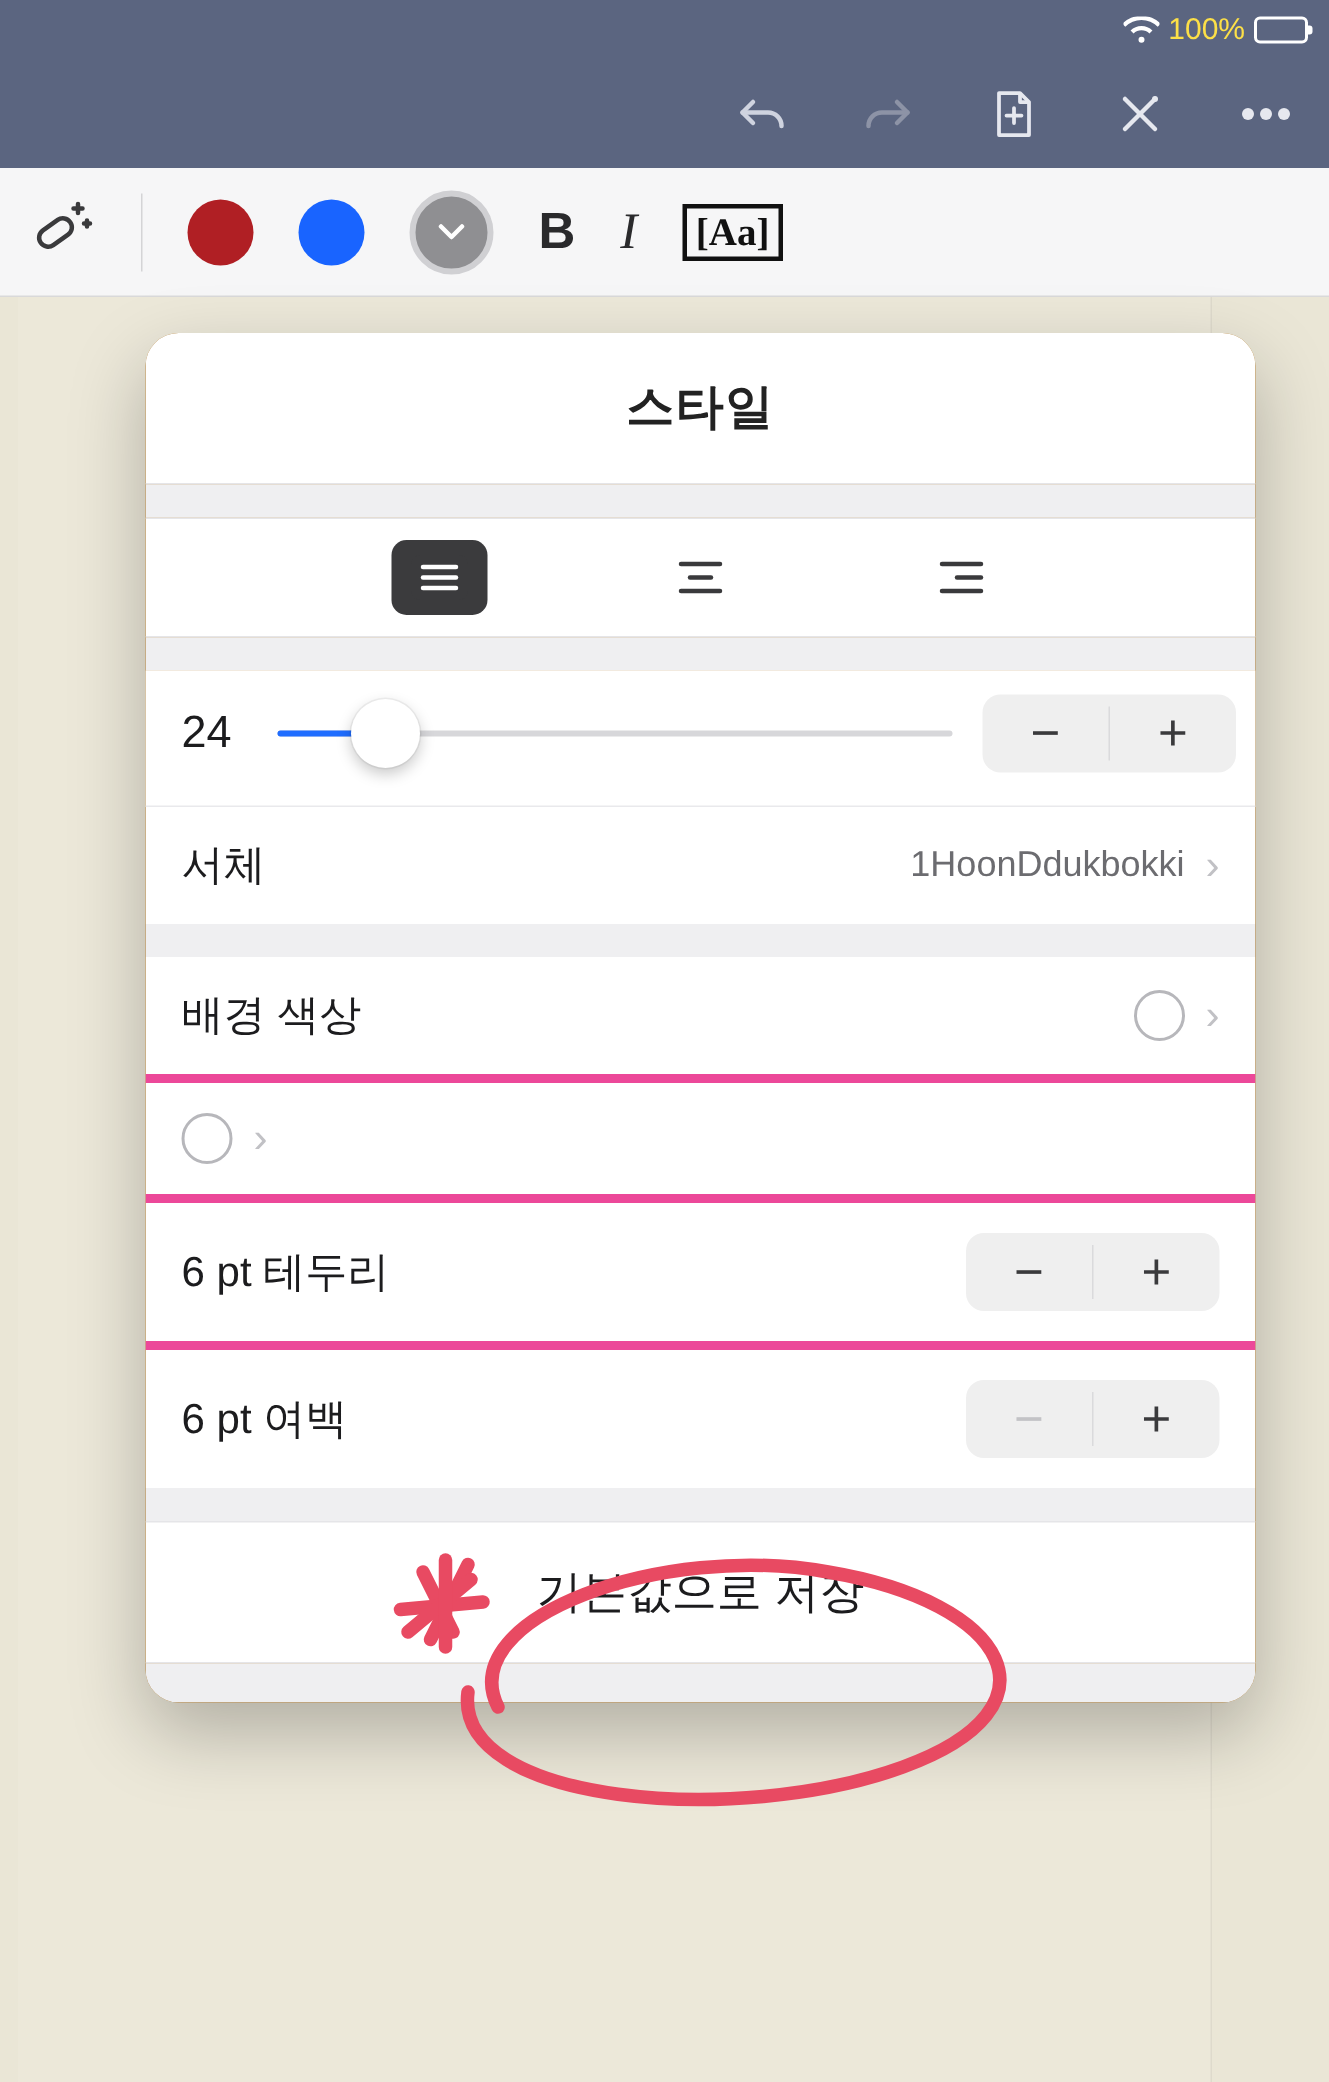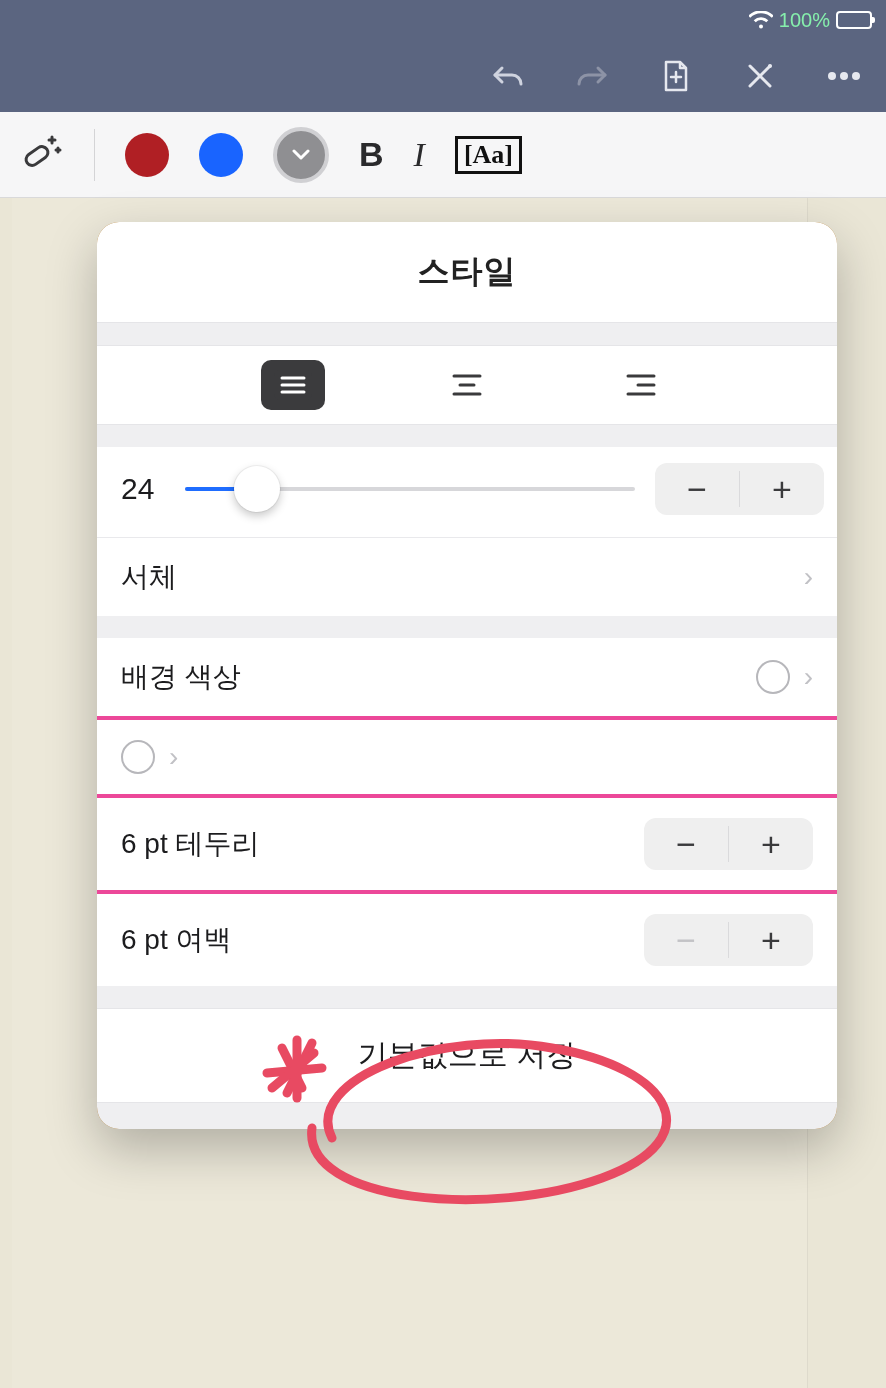--- a/index.html
+++ b/index.html
@@ -14,21 +14,21 @@
   }
 
   
   .statusbar {
     height: 40px;
     background:#5b6580;
     display:flex;
     justify-content:flex-end;
     align-items:center;
     padding-right:14px;
-    color:#86efac;
+    color:#fde047;
     font-size:20px;
     font-weight:500;
     gap:6px;
   }
   .wifi-icon svg { display:block; }
   .battery {
     display:flex;
     align-items:center;
     gap:4px;
   }
@@ -111,21 +111,21 @@
     background:#fff;border-top:1px solid #e5e5e8;border-bottom:1px solid #e5e5e8;
     display:flex;justify-content:center;gap:110px;padding:14px 0;
   }
   .align-btn { width:64px;height:50px;border-radius:10px;display:flex;align-items:center;justify-content:center; }
   .align-btn.active { background:#3b3b3d;color:#fff; }
   .align-btn svg { display:block; }
 
   .sheet { background:#fff; }
   .row {
     display:flex;align-items:center;justify-content:space-between;
-    padding:20px 24px;border-bottom:4px solid #ec4899;
+    padding:20px 24px;border-bottom:6px solid #ec4899;
     font-size:28px;color:#1c1c1e;
   }
   .row:last-child { border-bottom:none; }
 
   .slider-row { display:flex;align-items:center;padding:16px 13px 22px 24px;gap:20px;border-bottom:1px solid #e9e9ec;background:#fff; }
   .size-value { font-size:30px;color:#1c1c1e;min-width:44px; }
   .slider {
     position:relative;flex:1;height:40px;
   }
   .track { position:absolute;left:0;right:0;top:50%;height:4px;background:#d7d7da;border-radius:2px;transform:translateY(-50%); }
@@ -283,20 +283,21 @@
       <div class="stepper">
         <span class="st">−</span>
         <span class="divider"></span>
         <span class="st">+</span>
       </div>
     </div>
 
     <div class="row">
       <span>서체</span>
       <span class="value-right">
+        <span>1HoonDdukbokki</span>
         <span class="chev">›</span>
       </span>
     </div>
   </div>
 
   <div class="section-gap"></div>
 
   <div class="sheet">
     <div class="row">
       <span>배경 색상</span>

